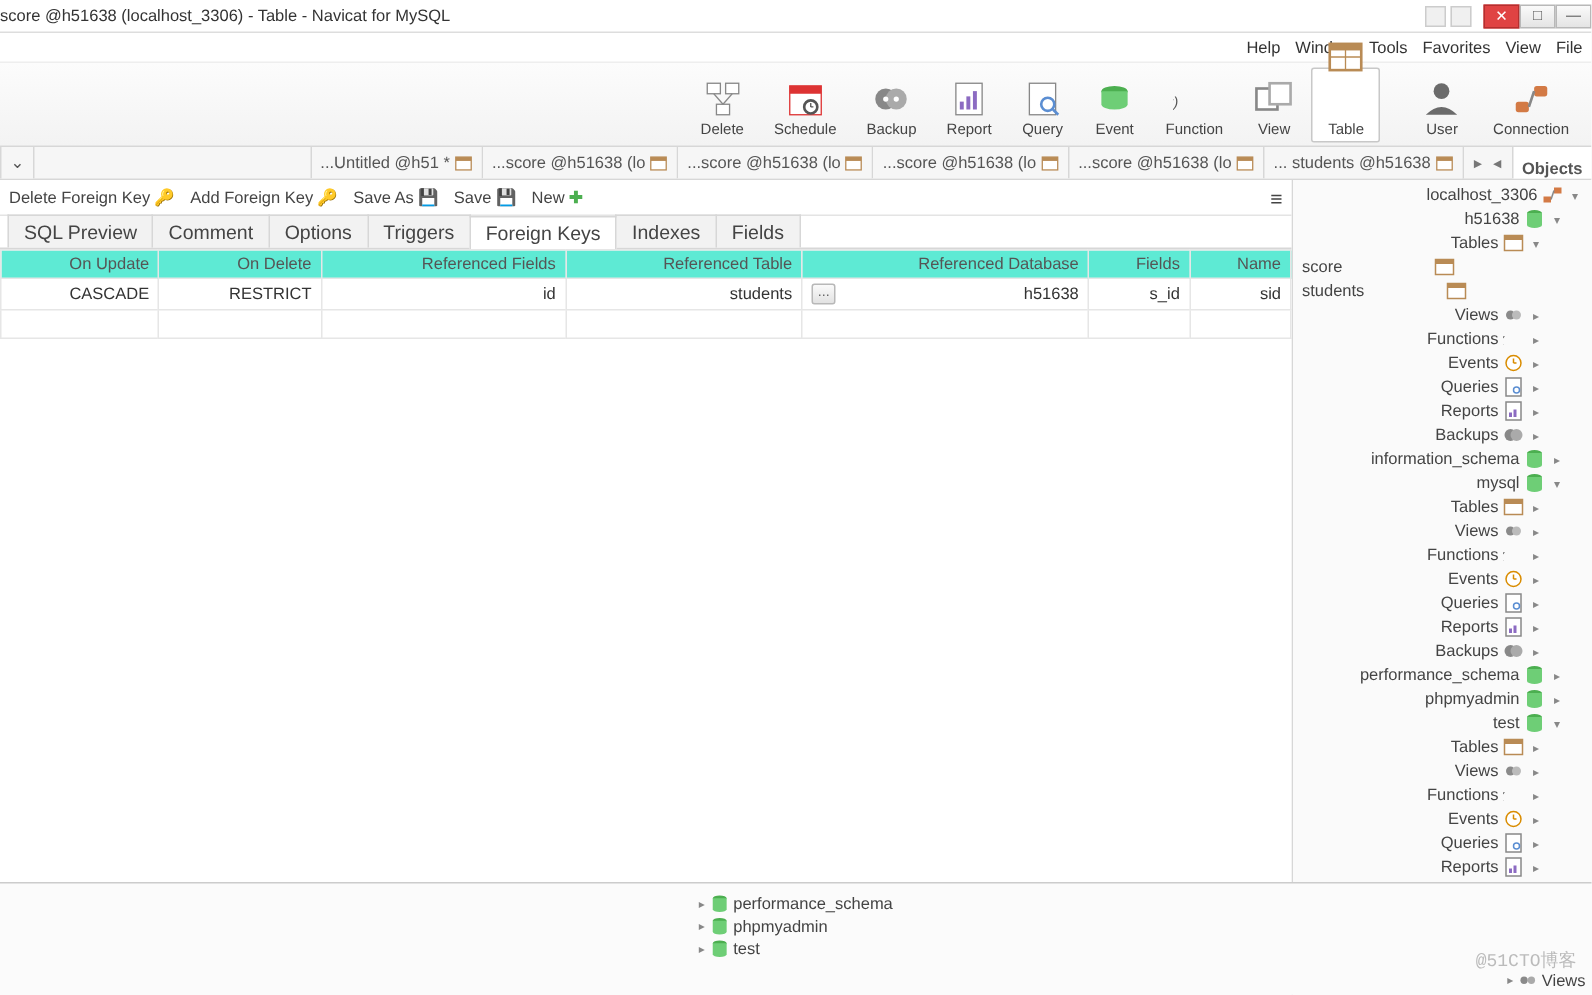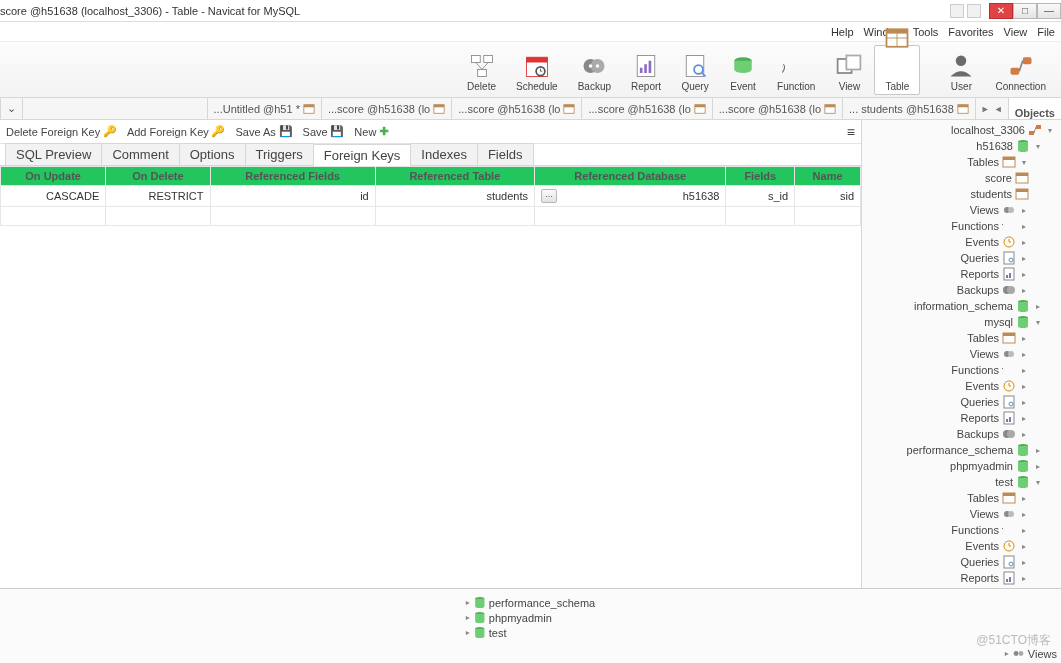--- a/index.html
+++ b/index.html
@@ -35,42 +35,42 @@
 .tab-nav span { padding: 0 2px; color: #777; font-size: 9px; }
 
 
 .main { display: flex; height: calc(100% - 22px - 20px - 56px - 22px); direction: rtl; }
 .sidebar { width: 200px; background: #fafafa; border-left: 1px solid #d7d7d7; overflow: auto; padding: 2px 0; }
 .tree-item { display: flex; align-items: center; gap: 3px; padding: 1px 6px; font-size: 11px; color: #444; cursor: default; white-space: nowrap; }
 .tree-item .expand { width: 10px; text-align: center; color: #888; font-size: 8px; }
 .tree-item .icon { width: 14px; height: 14px; }
 .indent-1 { padding-right: 18px; }
 .indent-2 { padding-right: 32px; }
-.indent-3 { padding-right: 19px; }
+.indent-3 { padding-right: 19px; justify-content: space-between; }
 
 .content { flex: 1; background: #fff; display: flex; flex-direction: column; }
 
 
 .actionbar { height: 24px; border-bottom: 1px solid #e4e4e4; display: flex; align-items: center; padding: 0 6px; gap: 10px; direction: rtl; }
 .actionbar .act { display: flex; align-items: center; gap: 3px; font-size: 11px; color: #444; }
 .actionbar .ham { margin-left: auto; margin-right: 0; font-size: 14px; }
 
 
 .dtabs { height: 22px; display: flex; align-items: flex-end; border-bottom: 1px solid #d7d7d7; padding: 0 6px; direction: rtl; justify-content: flex-end; }
 .dtab { padding: 3px 10px; border: 1px solid #d7d7d7; border-bottom: none; margin-left: -1px; background: #f2f2f2; font-size: 13px; color: #444; }
 .dtab.active { background: #fff; position: relative; top: 1px; }
 
 
 table.fk { width: 100%; border-collapse: collapse; }
 table.fk th, table.fk td { border: 1px solid #e6e6e6; padding: 3px 6px; font-size: 11px; text-align: right; color: #333; background: #fff; }
-table.fk th { background: #22c55e; font-weight: bold; color: #555; text-align: center; }
+table.fk th { background: #5eead4; font-weight: normal; color: #555; }
 .cell-with-btn { display: flex; align-items: center; justify-content: space-between; direction: rtl; }
 .mini-btn { width: 16px; height: 14px; border: 1px solid #b8b8b8; background: linear-gradient(#fafafa,#e2e2e2); font-size: 8px; display: flex; align-items: center; justify-content: center; color: #555; border-radius: 2px; }
 
-.watermark { position: absolute; right: 10px; bottom: 14px; color: #bbb; font-size: 12px; direction: ltr; }
+.watermark { position: absolute; right: 10px; bottom: 14px; color: #bbb; font-size: 12px; direction: ltr; font-family: Liberation Mono, monospace; }
 
 
 .bottom-snip { position: absolute; bottom: 0; left: 0; width: 100%; height: 75px; border-top: 1px solid #ccc; background: #fbfbfb; direction: rtl; }
 .bottom-snip .inner { position: absolute; bottom: 0; right: 0; display: flex; flex-direction: column; align-items: flex-end; padding: 0 4px 2px; }
 .bottom-snip .inner2 { position: absolute; top: 6px; left: 50%; transform: translateX(-50%); display: flex; flex-direction: column; align-items: flex-end; }
 .snip-item { display: flex; align-items: center; gap: 3px; font-size: 11px; color: #444; padding: 1px 0; }
 .snip-item .icon { width: 13px; height: 13px; }
 </style>
 </head>
 <body>

